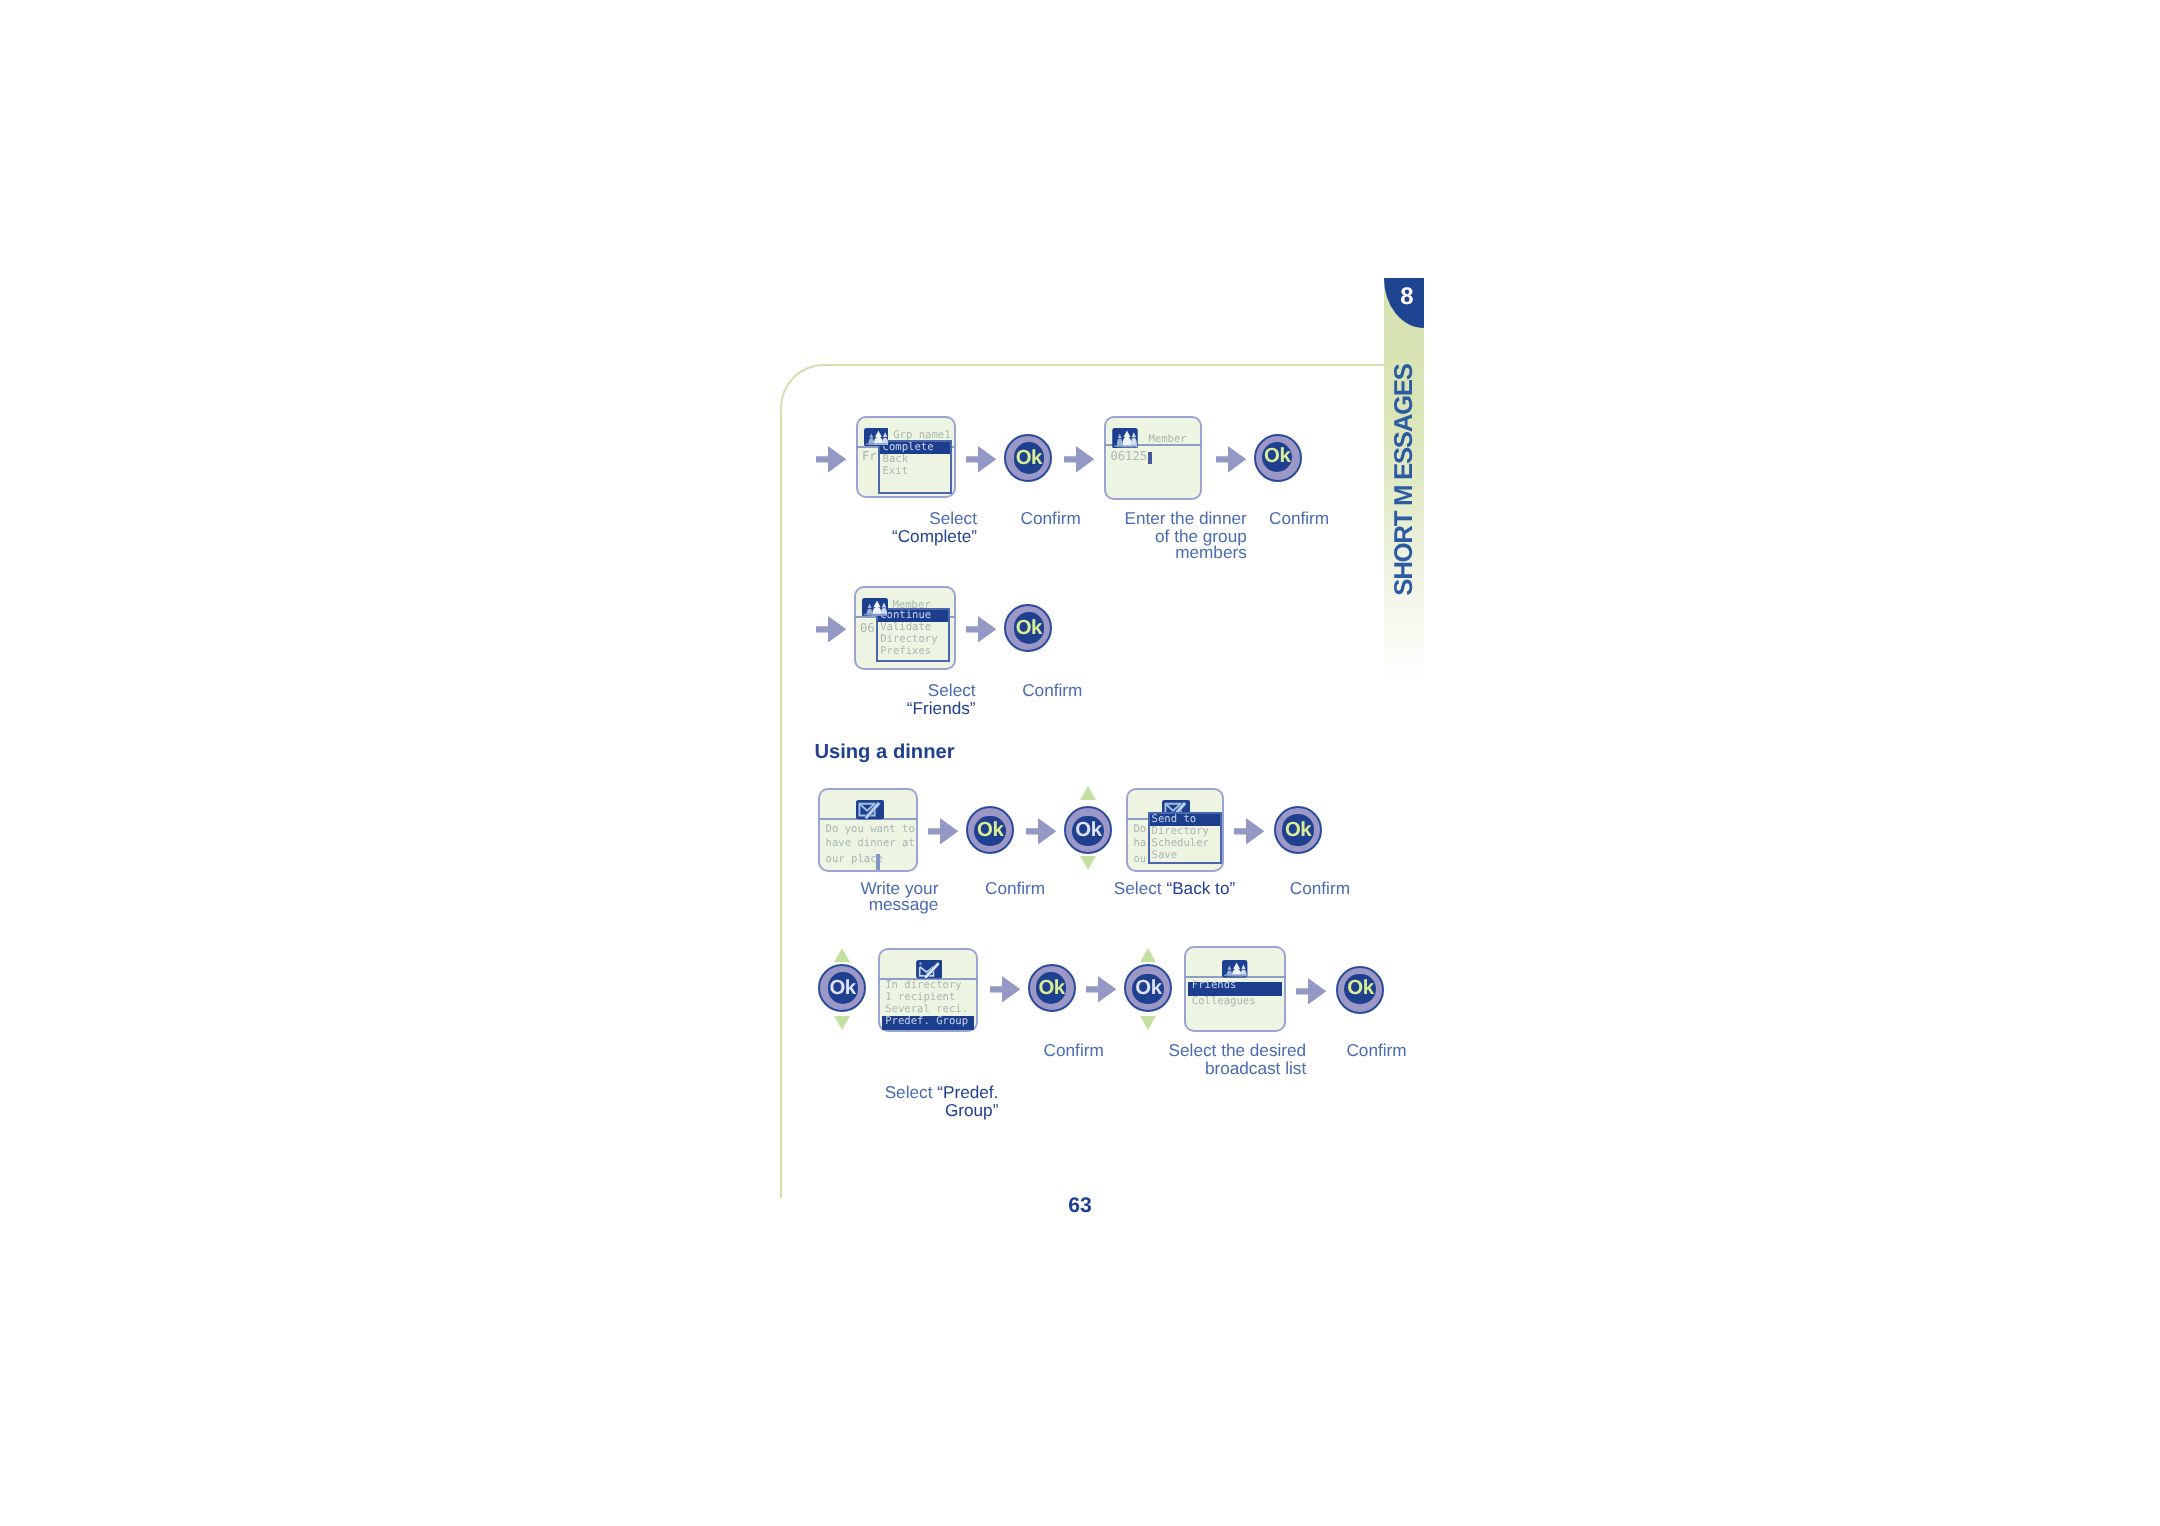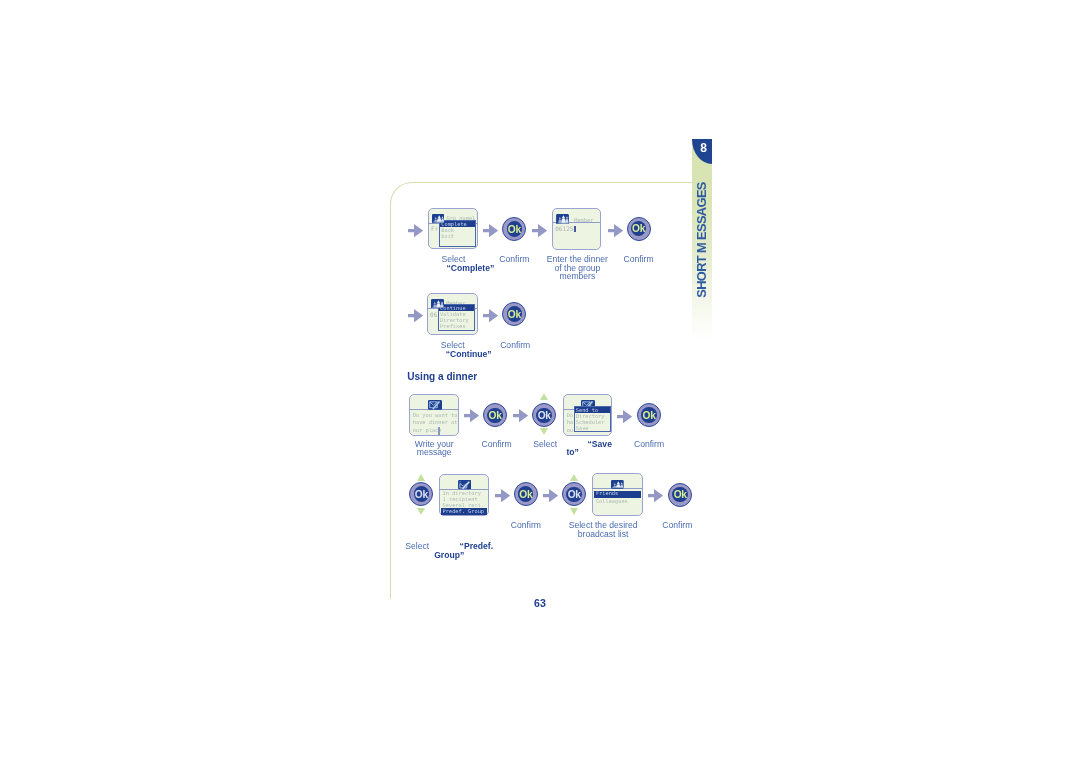--- a/index.html
+++ b/index.html
@@ -38,23 +38,23 @@
        font-size:5.3px;line-height:5.8px;white-space:pre;}
   .hdrline{position:absolute;background:#8f9cc8;height:1.2px;}
   .scrtxt.big{font-size:5.3px;line-height:7.4px;}
 
   .menu{position:absolute;background:#eef4e2;border:1px solid #4a66ad;box-sizing:border-box;}
   .mrow{color:#a9b8b3;font-family:"DejaVu Sans Mono",monospace;font-size:5.3px;
        line-height:6.1px;white-space:pre;padding-left:1.2px;}
   .mrow.sel{background:#1c3e8c;color:#c7d2ef;}
 
   
-  .lbl{position:absolute;text-align:center;color:#4a6cb0;font-size:8.6px;line-height:8.5px;
+  .lbl{position:absolute;text-align:right;color:#4a6cb0;font-size:8.6px;line-height:8.5px;
        white-space:pre-line;}
-  .lbl b{color:#1f3f8f;font-weight:bold;margin-left:28px;}
+  .lbl b{color:#1f3f8f;font-weight:normal;}
 
   
   .ok{position:absolute;width:24px;height:24px;}
   .okring{position:absolute;left:0;top:0;width:24px;height:24px;border-radius:50%;
        background:#9b98c8;border:1.3px solid #2a4a9a;box-sizing:border-box;}
   .okcore{position:absolute;left:4.3px;top:4.3px;width:15.4px;height:15.4px;border-radius:50%;
        background:#1f3f8f;}
   .oktxt{position:absolute;left:0;top:0;width:24px;height:24px;display:flex;
        align-items:center;justify-content:center;font-size:10.2px;font-weight:bold;
        color:#d9ee96;letter-spacing:-0.25px;}
@@ -210,21 +210,21 @@
     <div class="hdrline" style="left:-1px;top:14.4px;width:50.4px;"></div>
     <div class="scrtxt" style="left:1.8px;top:18.1px;font-size:6.1px;">06</div>
     <div class="menu" style="left:9.7px;top:10.2px;width:37.4px;height:27.1px;">
       <div class="mrow sel">Continue</div>
       <div class="mrow">Validate</div>
       <div class="mrow">Directory</div>
       <div class="mrow">Prefixes</div>
     </div>
   </div>
 
-  <div class="lbl" style="left:417.8px;top:341.3px;width:70px;"><span>Select</span><br><b>“Continue”</b></div>
+  <div class="lbl" style="left:417.8px;top:341.3px;width:70px;"><span>Select</span><br><b>“Friends”</b></div>
 
   <div class="abs" style="left:483.2px;top:307.8px;width:15.2px;height:13.3px;">
     <svg width="15.2" height="13.3" viewBox="0 0 152 133">
         <path d="M0 51 H60 V0 L152 66.5 L60 133 V82 H0 Z" fill="#9498c4"></path>
       </svg>
   </div>
 
   <div class="ok" style="left:502.4px;top:302.2px;">
     <div class="okring"></div>
     <div class="okcore"></div>
@@ -292,21 +292,21 @@
     </div>
     <div class="hdrline" style="left:-1px;top:13.9px;width:49.4px;"></div>
     <div class="scrtxt big" style="left:3.2px;top:16.8px;"><span>Do</span><br><span>ha</span><br><span>ou</span></div>
     <div class="menu" style="left:10.1px;top:11px;width:37.1px;height:26.4px;z-index:6;">
       <div class="mrow sel">Send to</div>
       <div class="mrow">Directory</div>
       <div class="mrow">Scheduler</div>
       <div class="mrow">Save</div>
     </div>
   </div>
-  <div class="lbl" style="left:527.6px;top:439.6px;width:90px;"><span>Select </span><b>“Save to”</b></div>
+  <div class="lbl" style="left:527.6px;top:439.6px;width:90px;"><span>Select </span><b>“Back to”</b></div>
 
   <div class="abs" style="left:617.1px;top:409px;width:15.2px;height:13.3px;">
     <svg width="15.2" height="13.3" viewBox="0 0 152 133">
         <path d="M0 51 H60 V0 L152 66.5 L60 133 V82 H0 Z" fill="#9498c4"></path>
       </svg>
   </div>
 
   <div class="ok" style="left:637px;top:403.2px;">
     <div class="okring"></div>
     <div class="okcore"></div>

